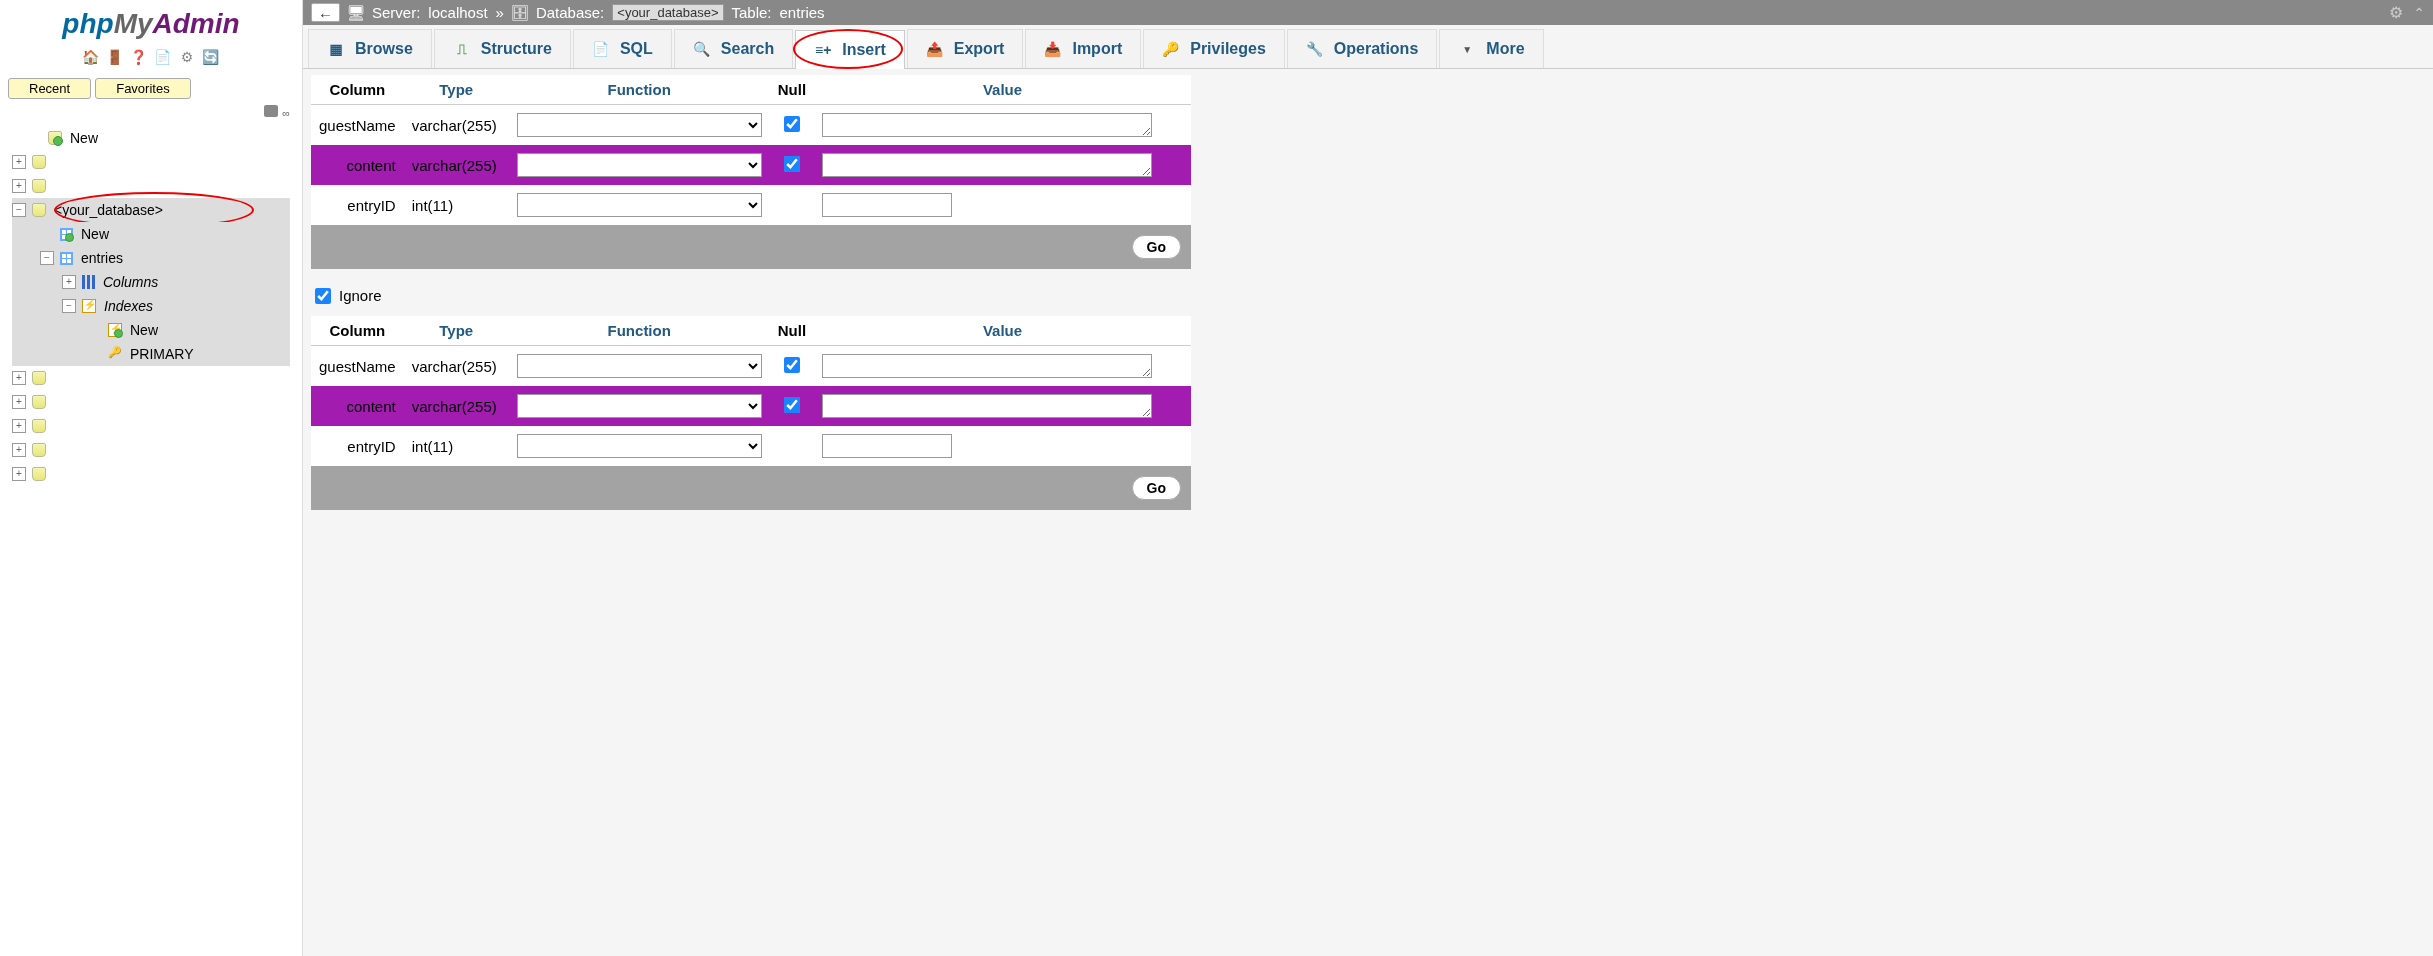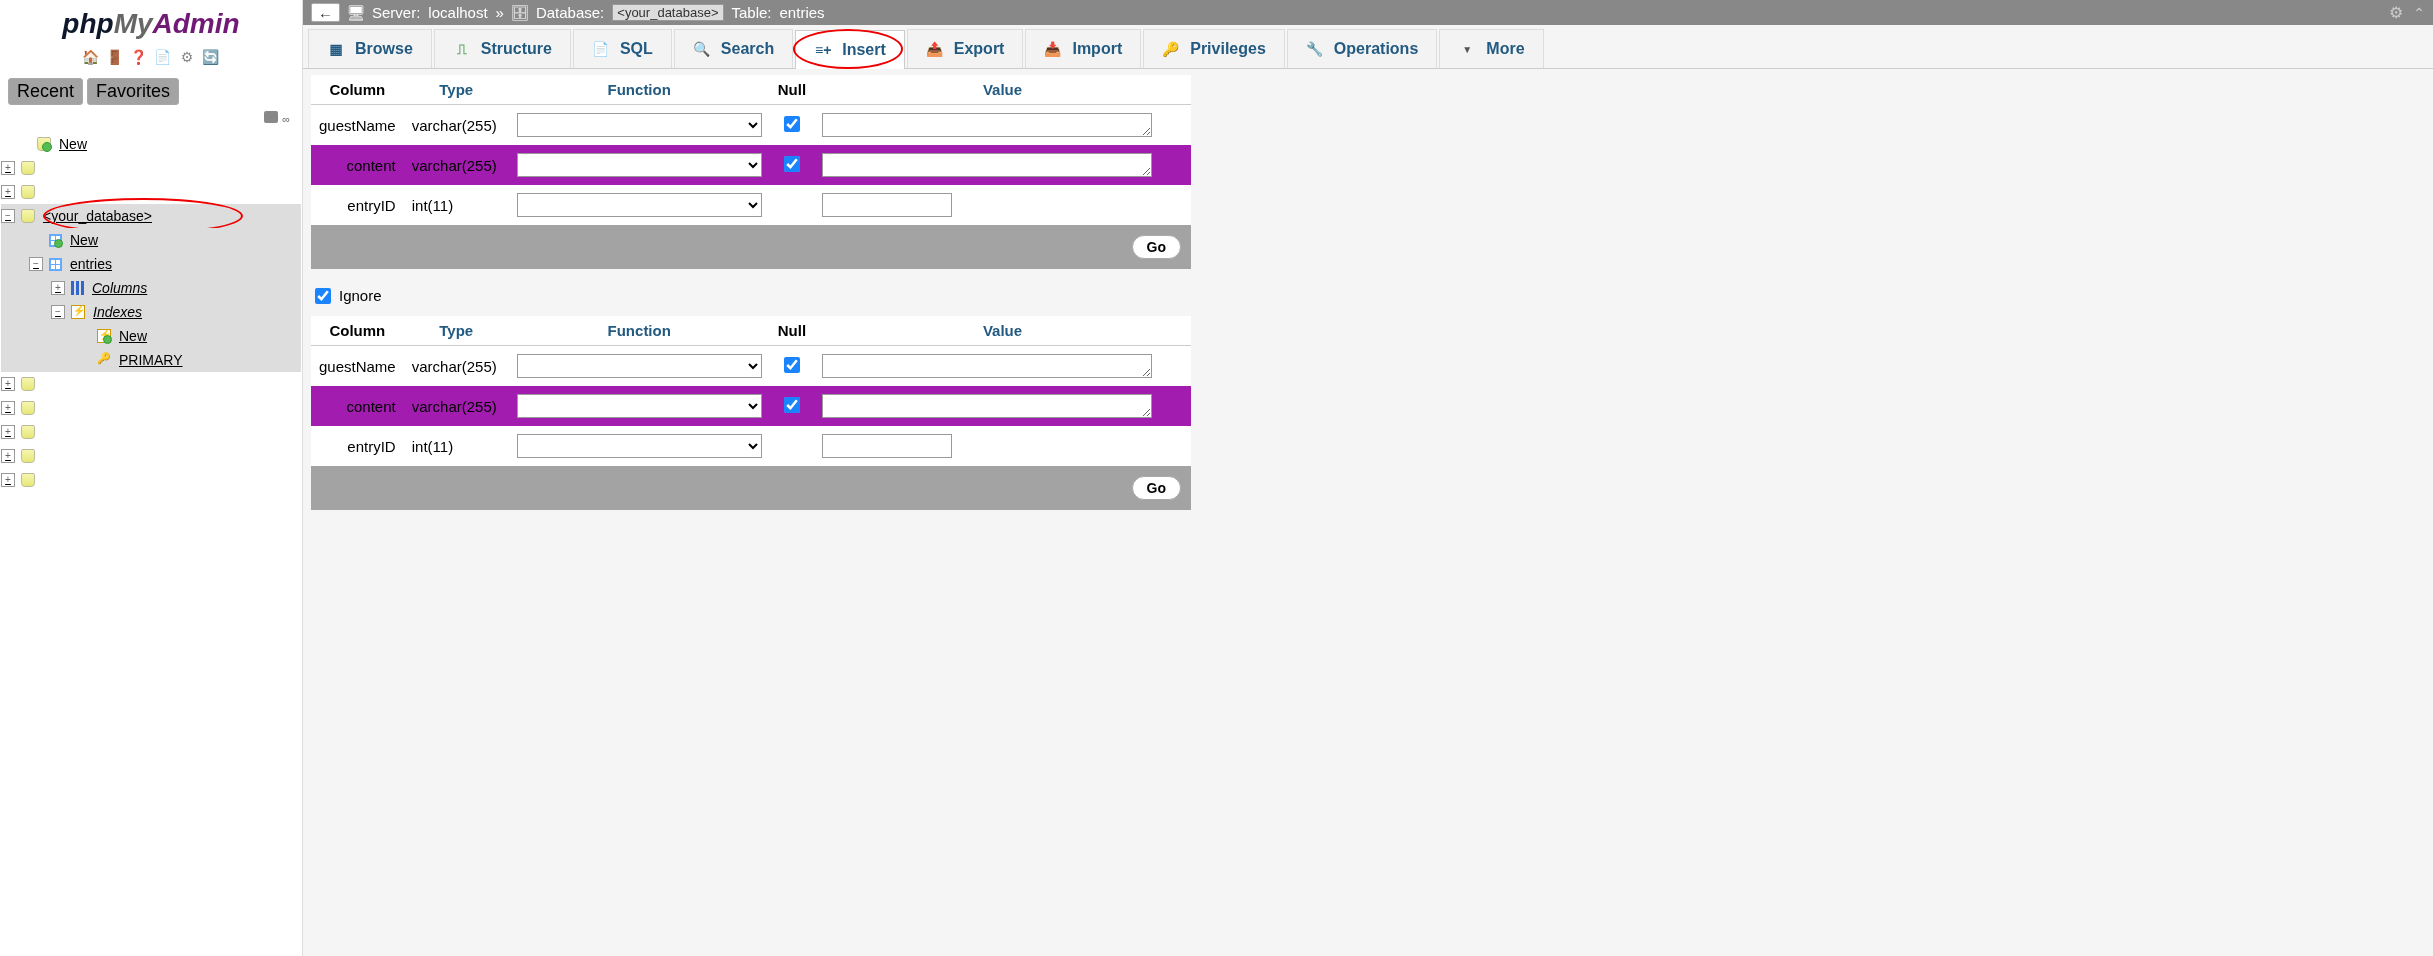--- a/index.html
+++ b/index.html
@@ -1,32 +1,32 @@
 <!DOCTYPE html>
 <html><head>
   <meta charset="utf-8">
   <style>
     * { box-sizing: border-box; margin: 0; padding: 0; }
     body { font-family: sans-serif; font-size: 13px; background: #fff; display: flex; height: 100vh; overflow: hidden; }
     
     
     .sidebar { width: 303px; background: #fff; border-right: 1px solid #ddd; display: flex; flex-direction: column; }
     .logo { font-family: Verdana, sans-serif; font-size: 28px; font-style: italic; font-weight: bold; text-align: center; padding: 8px 0 4px; }
-    .logo-php { color: #0f172a; }
+    .logo-php { color: #0369a1; }
     .logo-my { color: #666; }
     .logo-admin { color: #701a75; }
     .toolbar-icons { display: flex; justify-content: center; gap: 6px; padding: 4px 0 8px; }
     .ticon { width: 18px; height: 18px; display: inline-flex; align-items: center; justify-content: center; font-size: 14px; }
     .quick-tabs { display: flex; padding: 4px 8px; gap: 4px; }
-    .qtab { border: 1px solid #aaa; background: #a3a3a3; border-radius: 3px; padding: 2px 8px; font-size: 18px; cursor: pointer; }
+    .qtab { border: 1px solid #aaa; background: #fef9c3; border-radius: 3px; padding: 2px 20px; font-size: 13px; cursor: pointer; }
     .mini-icons { display: flex; justify-content: flex-end; gap: 4px; padding: 2px 12px 6px; }
     .mini-icon { width: 14px; height: 12px; background: #888; border-radius: 2px; display:inline-block; }
     .link-icon::before { content: "∞"; font-size: 11px; color: #666; }
     
-    .tree { padding: 0 1px; font-size: 14px; flex: 1; text-decoration: underline; }
+    .tree { padding: 0 12px; font-size: 14px; flex: 1; }
     .tree-row { display: flex; align-items: center; min-height: 24px; position: relative; }
     .tree-toggle { width: 14px; height: 14px; border: 1px solid #999; background: #fff; display: inline-flex; align-items: center; justify-content: center; font-size: 10px; line-height: 1; margin-right: 4px; cursor: pointer; color: #666; position: relative; z-index: 2; }
     .tree-icon { width: 18px; height: 16px; margin: 0 4px 0 2px; display: inline-block; position: relative; }
     .tree-label { cursor: pointer; padding: 2px 4px; }
     .tree-label.italic { font-style: italic; }
     .tree-indent { display: inline-block; position: relative; }
     
     .db-icon { background: linear-gradient(#f5f5b0, #e8e878); border: 1px solid #bb9; border-radius: 2px 2px 4px 4px; width: 14px; height: 14px; }
     .db-new::after { content:""; position:absolute; right:-2px; bottom:-2px; width:8px; height:8px; background:#5b5; border-radius:50%; border:1px solid #393; }
     .tbl-icon { background: #fff; border: 1px solid #6af; width: 13px; height: 13px; background-image: linear-gradient(#6af 1px, transparent 1px), linear-gradient(90deg, #6af 1px, transparent 1px); background-size: 5px 5px; }

